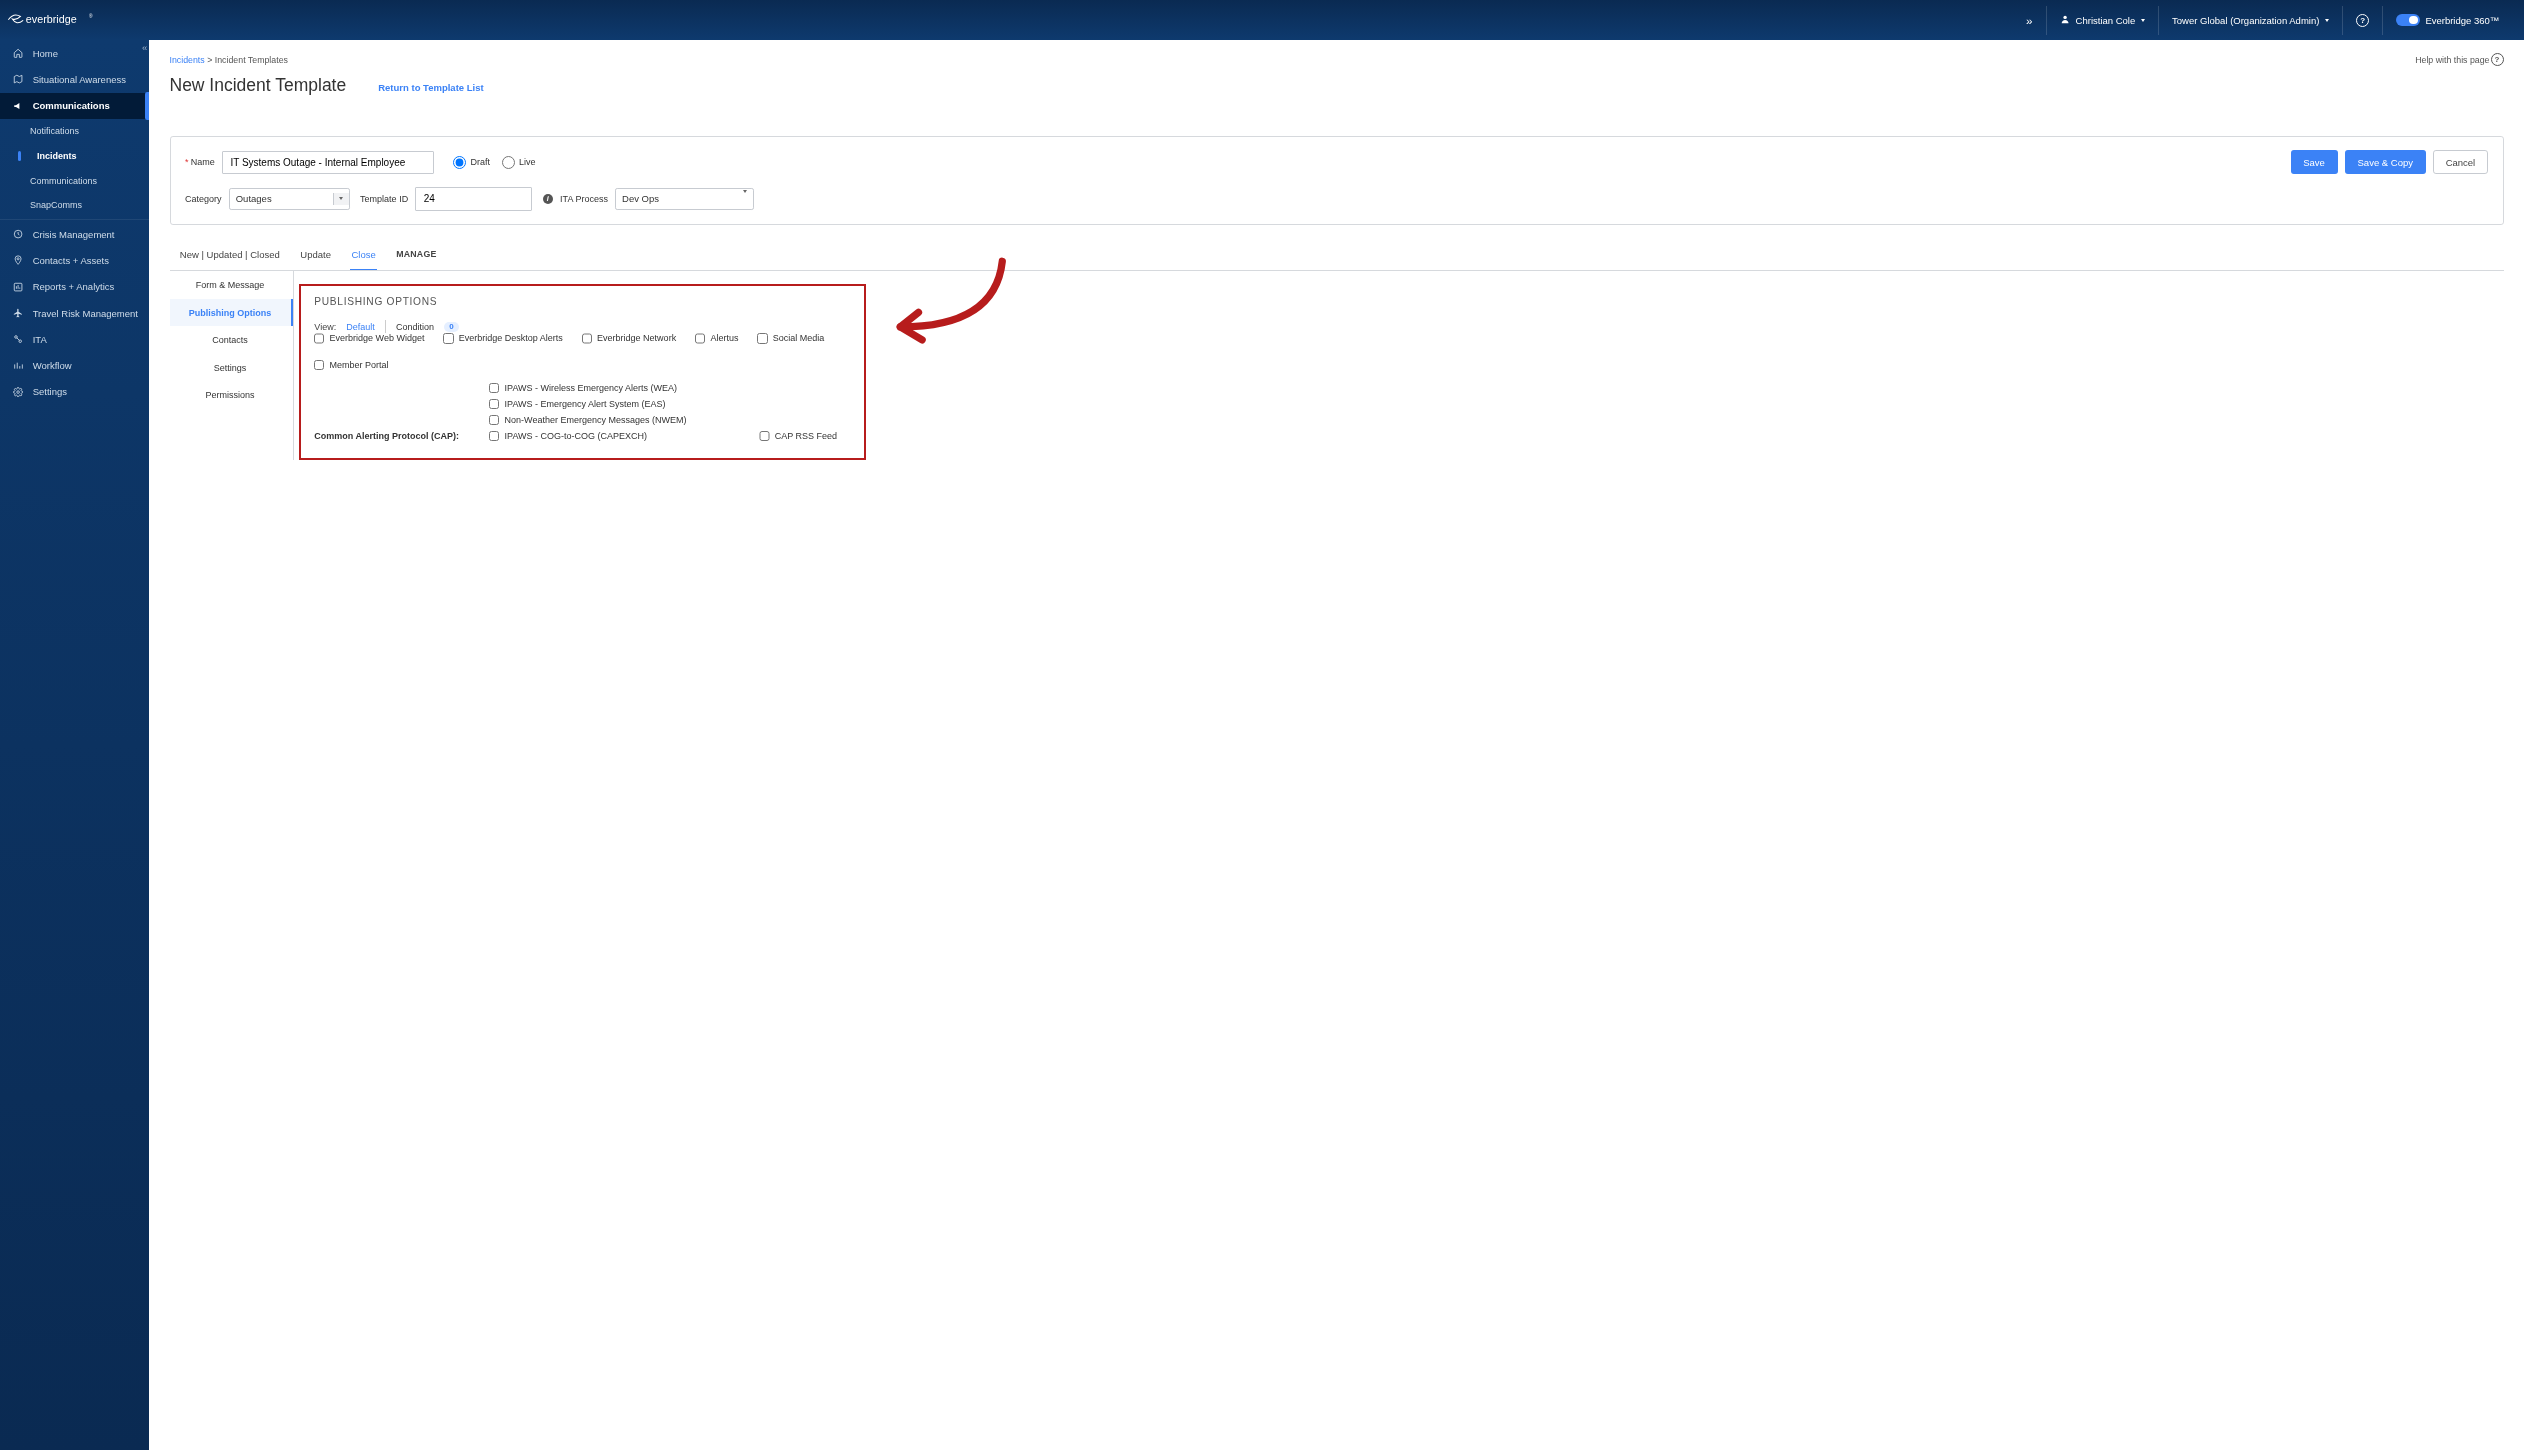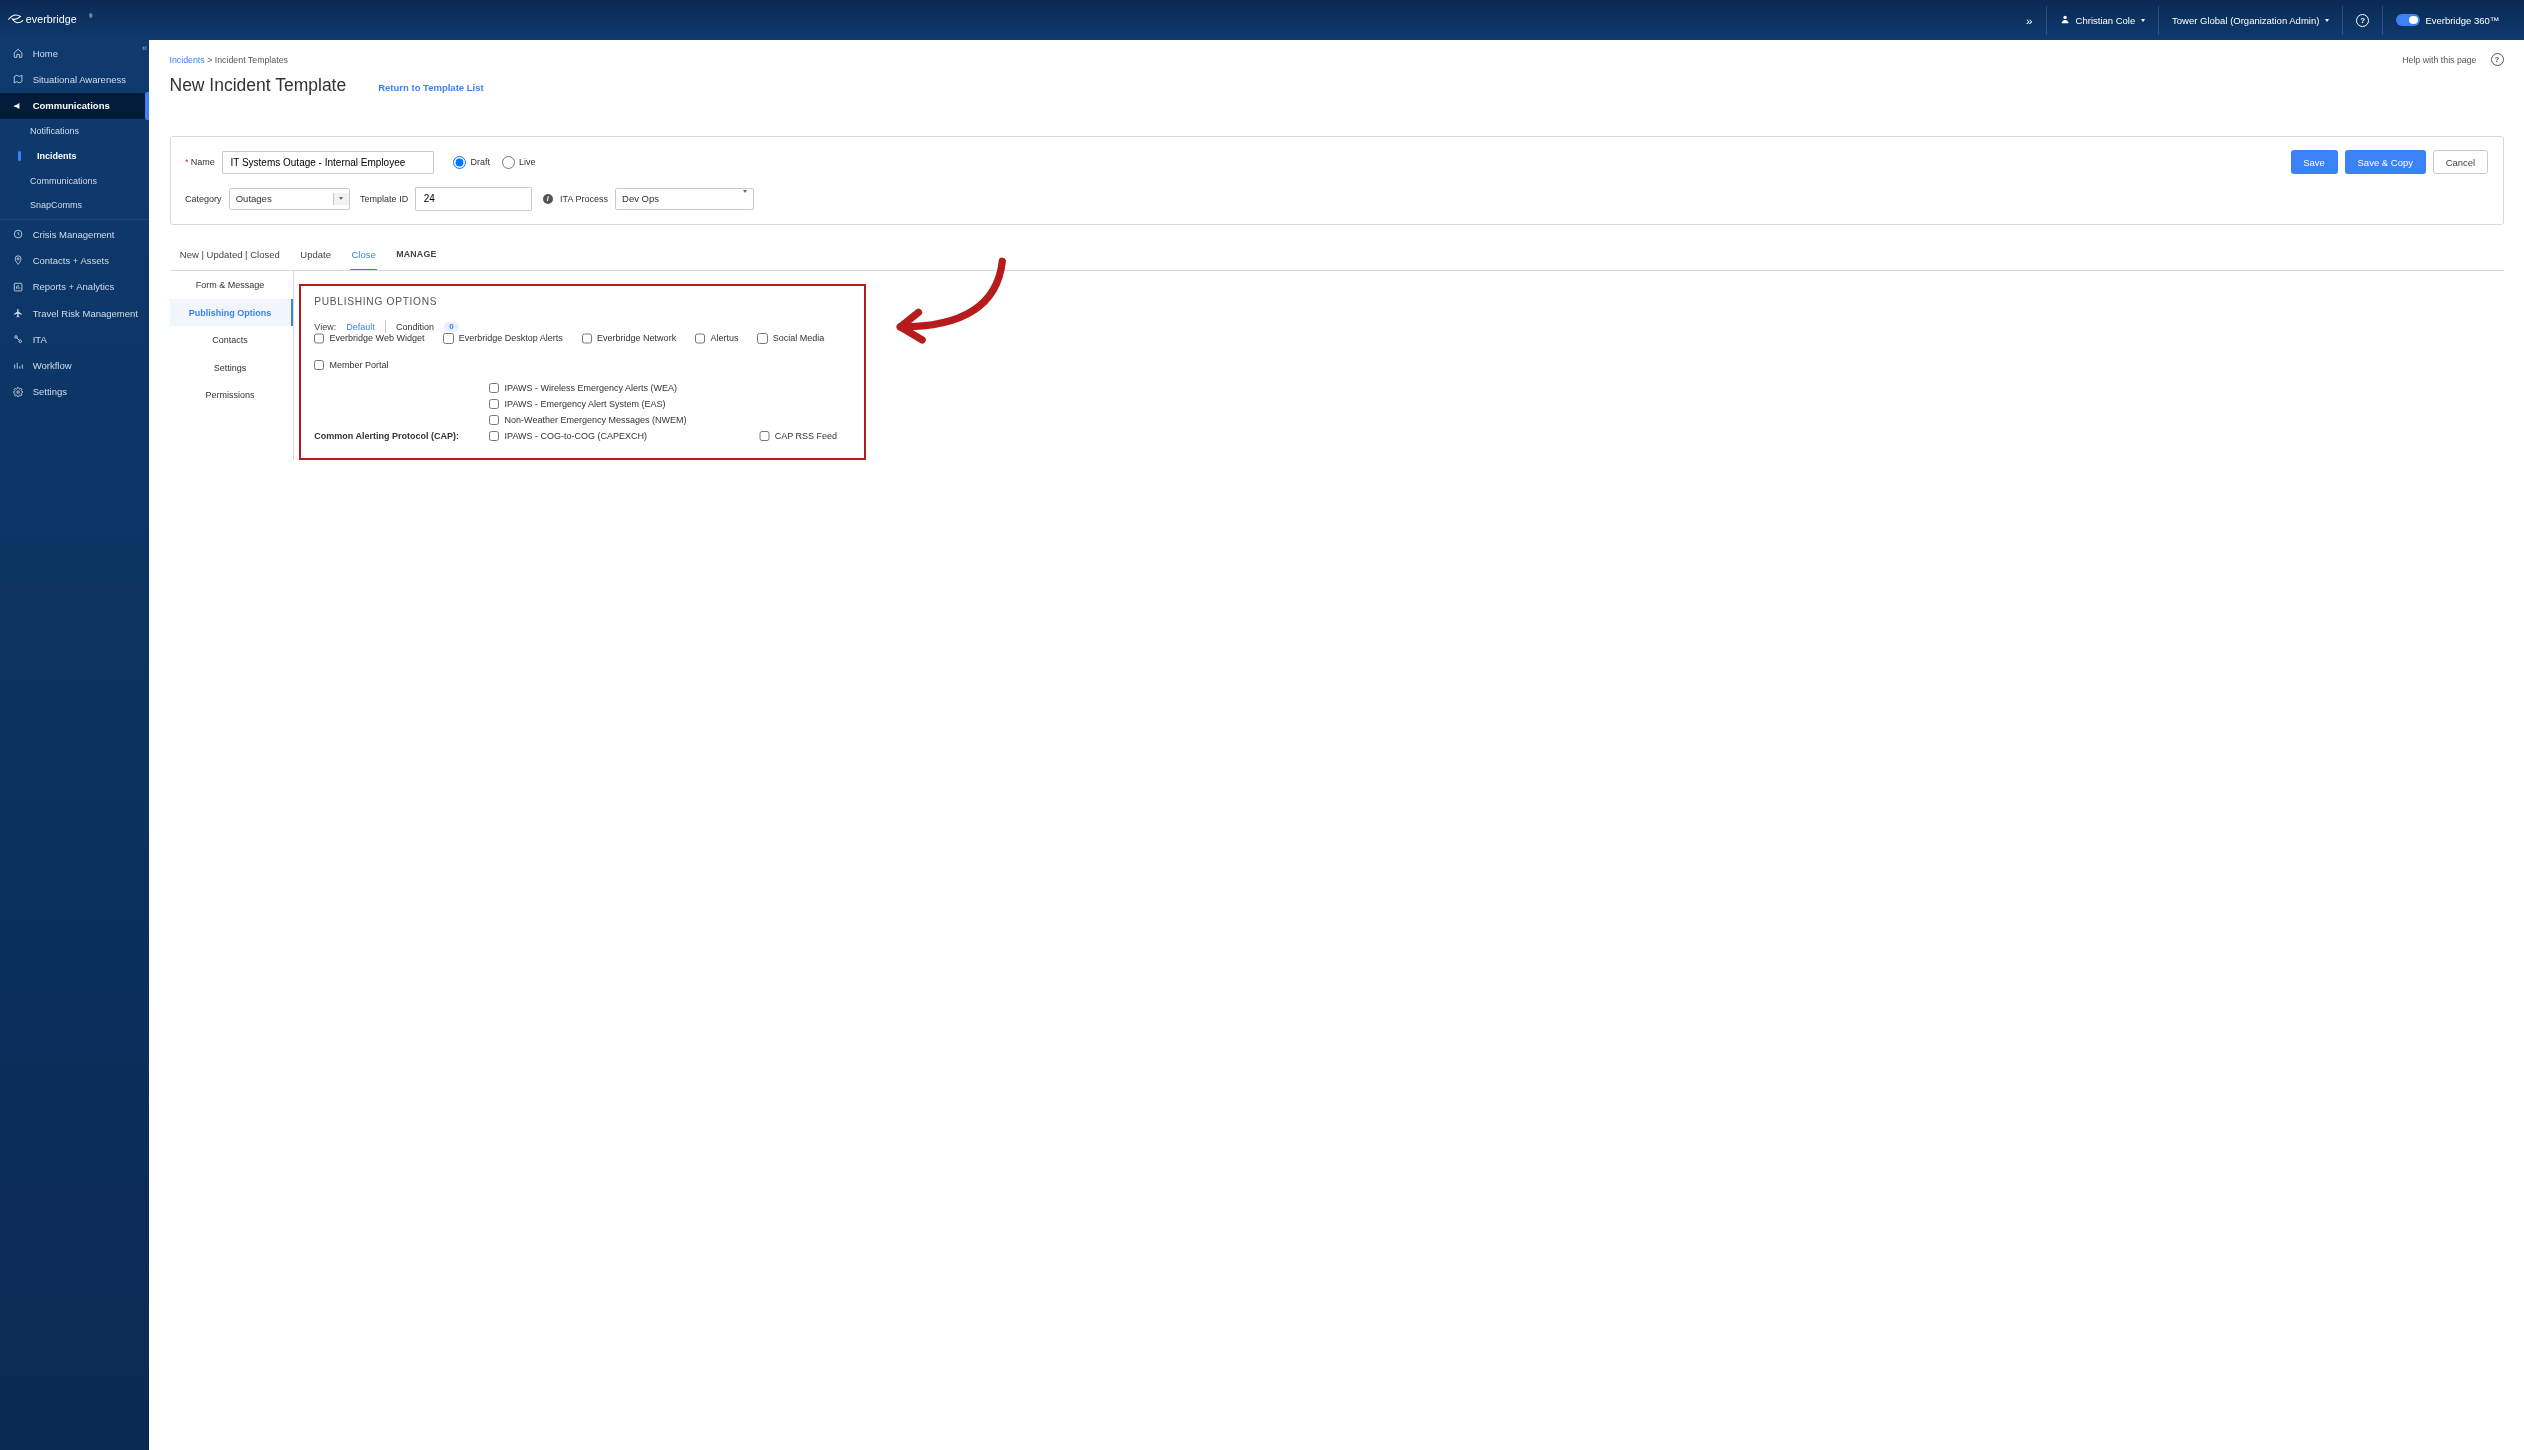--- a/index.html
+++ b/index.html
@@ -29,21 +29,21 @@
 .sb-item.active.parent::after { content: ""; position: absolute; right: 0; top: 50%; transform: translateY(-50%); width: 4.4px; height: 28px; background: #3b82f6; border-radius: 2.2px 0 0 2.2px; }
 .sb-item.subactive { color: #fff; font-weight: 700; }
 .sb-icon { width: 11.7px; height: 11.7px; display: flex; align-items: center; justify-content: center; flex-shrink: 0; font-size: 10.2px; }
 .sb-bullet { width: 2.9px; height: 10.2px; background: #3b82f6; border-radius: 1.5px; margin-left: 1.5px; margin-right: -1.5px; }
 .sb-sep { height: 0.7px; background: rgba(255,255,255,0.08); margin: 1.5px 0; }
 
 
 .main { flex: 1; padding: 13px 20.5px; overflow: auto; background: #fff; }
 .breadcrumb { font-size: 8.8px; color: #555; margin-bottom: 8.8px; display: flex; justify-content: space-between; align-items: center; }
 .breadcrumb a { color: #3b82f6; text-decoration: none; }
-.help-page { color: #555; display: flex; align-items: center; gap: 14px; cursor: pointer; }
+.help-page { color: #555; display: flex; align-items: center; gap: 1px; cursor: pointer; }
 .title-row { display: flex; align-items: baseline; gap: 32px; margin-bottom: 13px; }
 .page-title { font-size: 17.5px; font-weight: 500; color: #333; }
 .return-link { color: #3b82f6; font-size: 9.5px; font-weight: 600; text-decoration: none; }
 
 .form-card { border: 0.7px solid #d6d9dd; border-radius: 2.9px; padding: 13px 14.6px; display: flex; flex-direction: column; gap: 13px; margin-top: 40px; }
 .form-row { display: flex; align-items: center; gap: 10.2px; flex-wrap: wrap; }
 .form-row.top { justify-content: space-between; }
 .field-group { display: flex; align-items: center; gap: 7.3px; }
 .lbl { font-size: 9px; color: #333; }
 .req { color: #d33; margin-right: 2.2px; }

